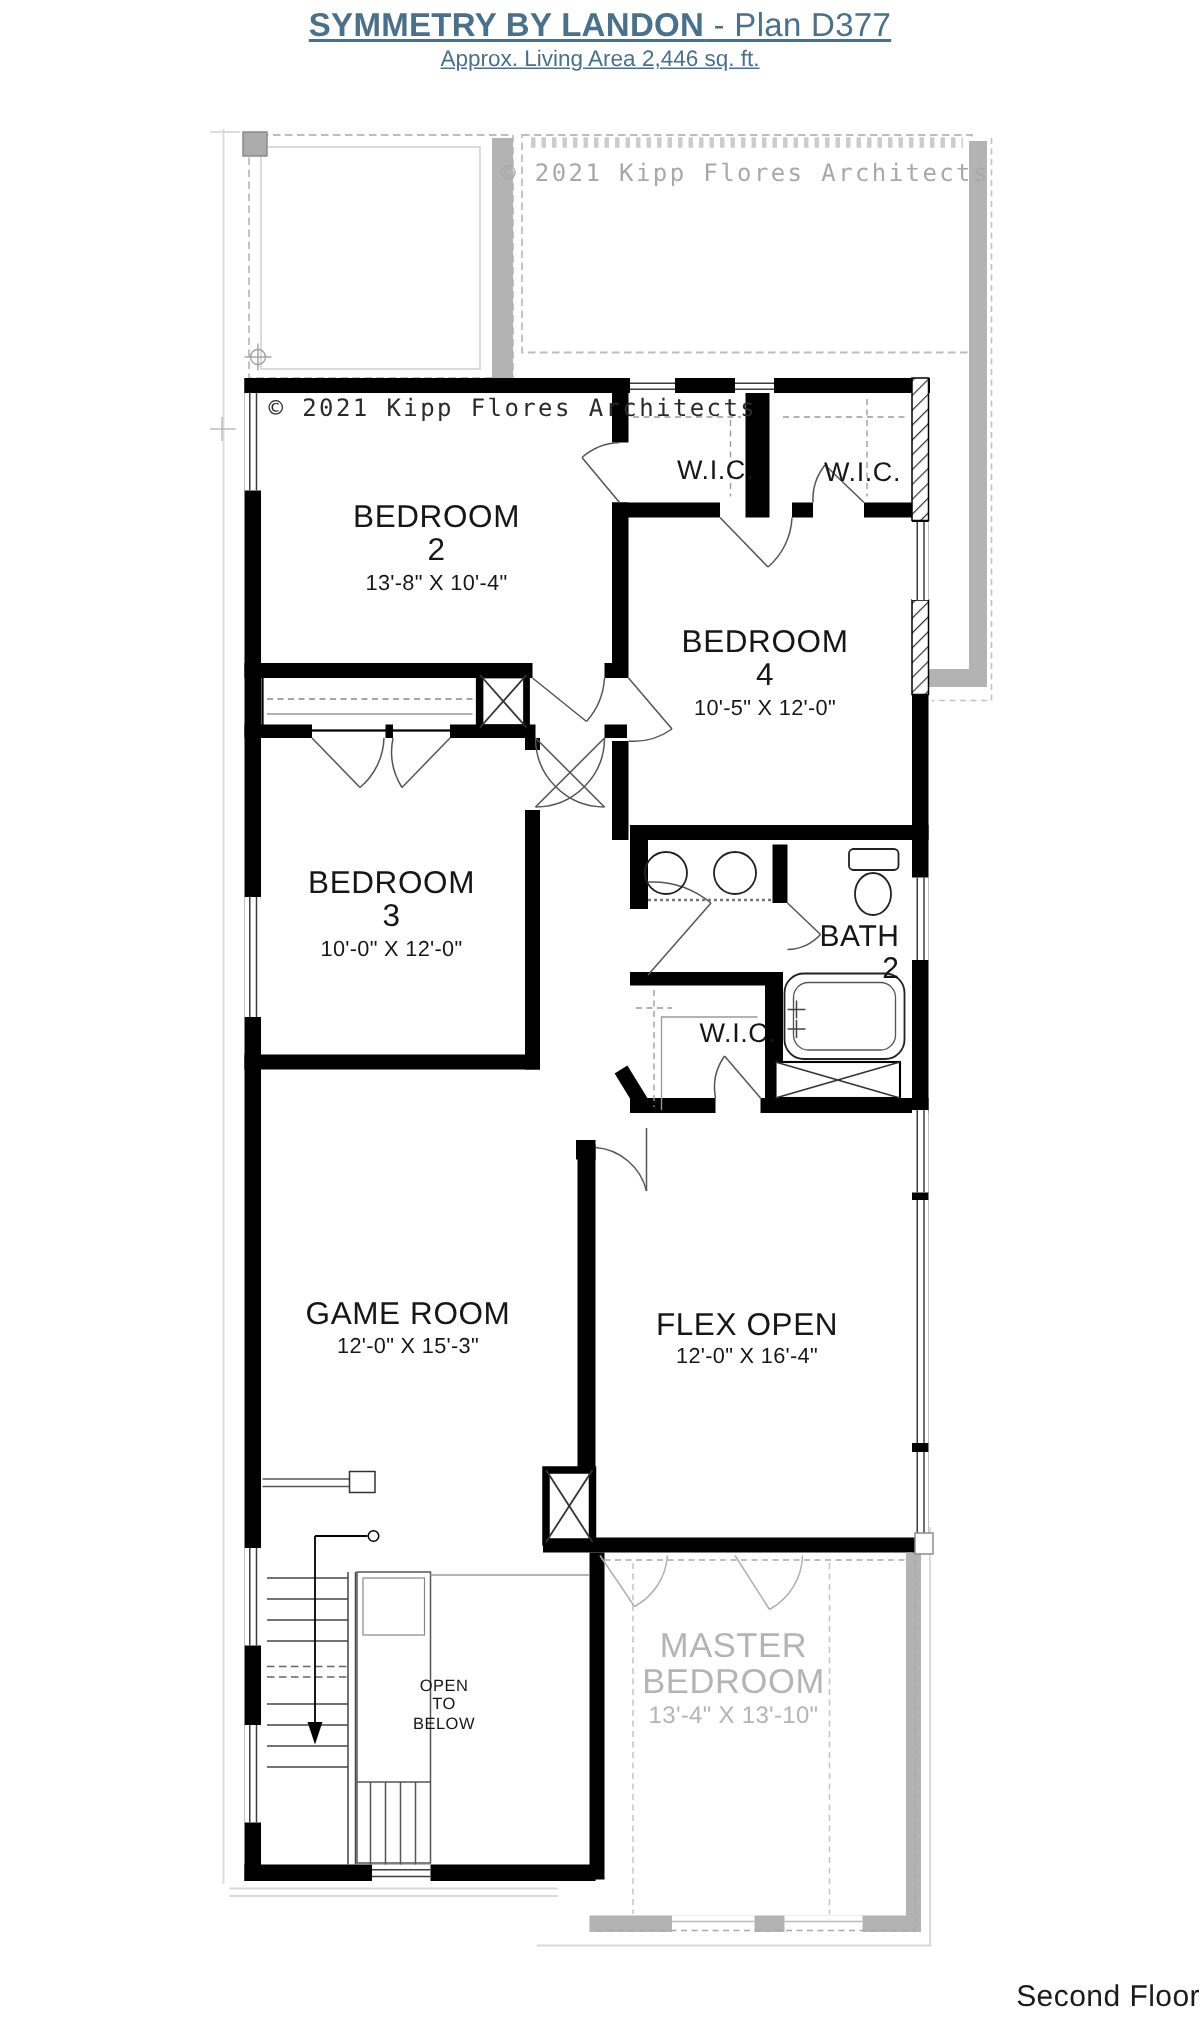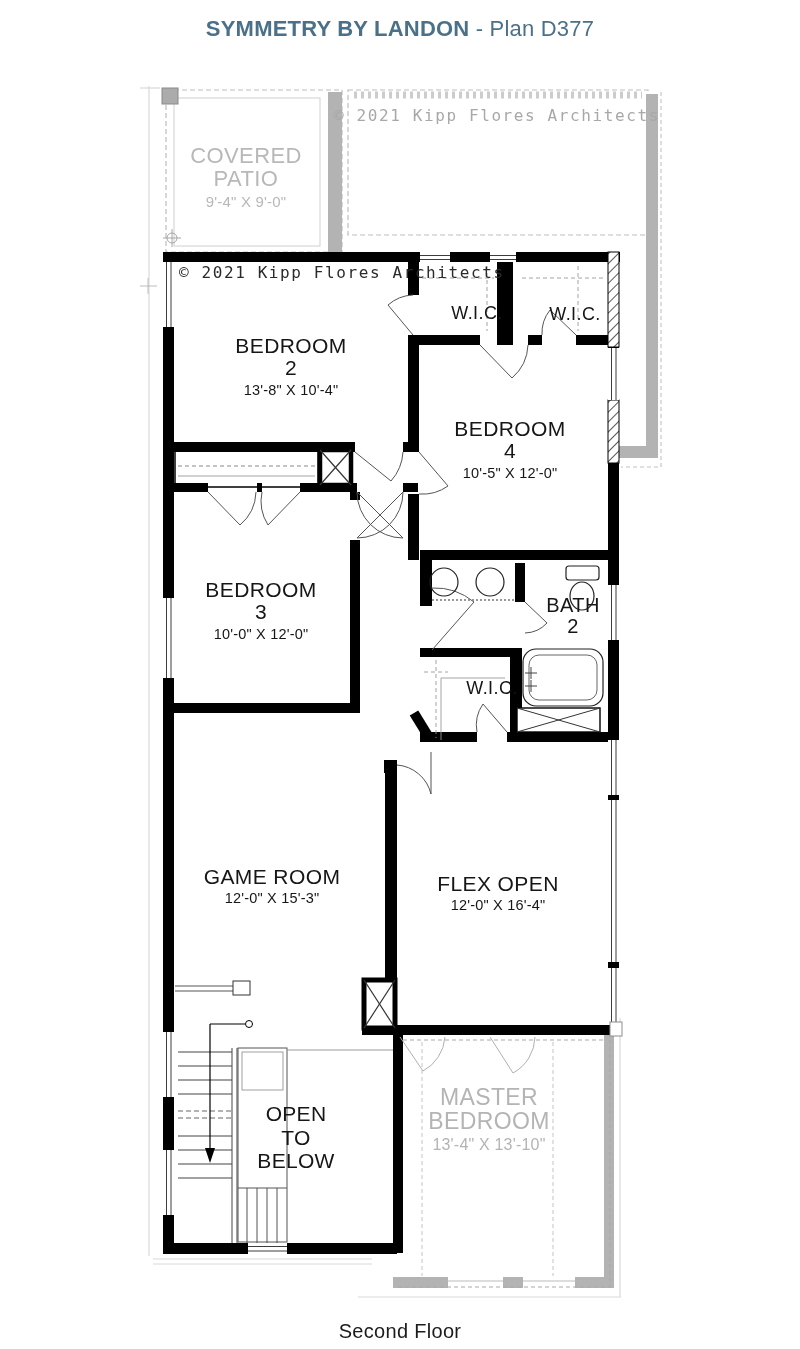--- a/index.html
+++ b/index.html
@@ -5,35 +5,35 @@
   html,body{margin:0;padding:0;background:#fff;}
   .page{position:relative;width:800px;height:1349px;background:#fff;overflow:hidden;
         font-family:"Liberation Sans",sans-serif;}
   .page svg{position:absolute;left:0;top:0;}
   .lbl{position:absolute;transform:translate(-50%,-50%);text-align:center;
        color:#161616;white-space:nowrap;line-height:1.06;}
   .room-name{font-size:21px;letter-spacing:.4px;}
   .room-dims{font-size:14.5px;margin-top:3px;letter-spacing:.2px;}
   .wic{font-size:18px;letter-spacing:.4px;margin-left:20px;}
   .bath{font-size:20px;letter-spacing:.4px;}
-  .open-below{font-size:21px;letter-spacing:.3px;line-height:1.12;}
+  .open-below{font-size:11px;letter-spacing:.3px;line-height:1.12;}
   .gray-room{color:#b4b4b4;}
   .gray-room .room-name{font-size:23px;}
   .gray-room .room-dims{font-size:16px;}
   .patio .room-name{font-size:22px;color:#b8b8b8;}
   .patio .room-dims{font-size:15px;color:#b8b8b8;}
   .mono{font-family:"DejaVu Sans Mono","Liberation Mono",monospace;font-size:16px;
         letter-spacing:1.6px;}
   .copy-top{color:#a8a8a8;}
   .copy-inner{color:#2a2a2a;transform:translateY(-50%);text-align:left;}
-  .header{position:absolute;left:0;top:16px;width:100%;text-align:center;}
+  .header{position:absolute;left:0;top:4px;width:100%;text-align:center;text-decoration:underline;}
   .title{font-size:22px;font-weight:bold;letter-spacing:.2px;}
   .title .plain{font-weight:normal;}
   .subtitle{font-size:15px;margin-top:1px;}
-  .footer{position:absolute;left:0;top:1320px;width:100%;text-align:center;
+  .footer{position:absolute;left:0;top:1320px;width:100%;text-align:right;
           font-size:20px;color:#1b1b1b;letter-spacing:.3px;}
 </style>
 </head>
 <body>
 
 <div class="page">
 
   <svg width="800" height="1349" viewBox="0 0 800 1349">
     <defs>
       <pattern id="hatch" width="7" height="7" patternUnits="userSpaceOnUse" patternTransform="rotate(45)">
@@ -349,30 +349,26 @@
           <path d="M423,1071 A42,42 0 0 0 445,1037"></path>
         <path d="M490,1037 L513,1073"></path>
           <path d="M513,1073 A42,42 0 0 0 535,1037"></path>
       </g>
       <rect x="610" y="1022" width="12" height="14" fill="#fff" stroke="#8d8d8d" stroke-width="1"></rect>
     </g>
   </svg>
 
   <div class="header" style="color:#4b7089;">
     <div class="title"><span>SYMMETRY BY LANDON</span><span class="plain"> - Plan D377</span></div>
+    <div class="subtitle">Approx. Living Area 2,446 sq. ft.</div>
   </div>
 
   <div class="lbl mono copy-top" style="left:497px;top:116px;">© 2021 Kipp Flores Architects</div>
   <div class="lbl mono copy-inner" style="left:179px;top:273px;transform:translateY(-50%);">© 2021 Kipp Flores Architects</div>
 
-  <div class="lbl patio" style="left:246px;top:177px;">
-    <div class="room-name">COVERED</div>
-    <div class="room-name">PATIO</div>
-    <div class="room-dims">9'-4" X 9'-0"</div>
-  </div>
 
   <div class="lbl" style="left:291px;top:366px;">
     <div class="room-name">BEDROOM</div>
     <div class="room-name">2</div>
     <div class="room-dims">13'-8" X 10'-4"</div>
   </div>
 
   <div class="lbl wic" style="left:457px;top:314px;">W.I.C.</div>
   <div class="lbl wic" style="left:555px;top:315px;">W.I.C.</div>
 
@@ -381,21 +377,21 @@
     <div class="room-name">4</div>
     <div class="room-dims">10'-5" X 12'-0"</div>
   </div>
 
   <div class="lbl" style="left:261px;top:610px;">
     <div class="room-name">BEDROOM</div>
     <div class="room-name">3</div>
     <div class="room-dims">10'-0" X 12'-0"</div>
   </div>
 
-  <div class="lbl bath" style="left:573px;top:616px;">
+  <div class="lbl bath" style="left:573px;top:636px;text-align:right;">
     <div>BATH</div>
     <div>2</div>
   </div>
 
   <div class="lbl wic" style="left:472px;top:689px;">W.I.C.</div>
 
   <div class="lbl" style="left:272px;top:866px;margin-top:20px;">
     <div class="room-name">GAME ROOM</div>
     <div class="room-dims">12'-0" X 15'-3"</div>
   </div>

